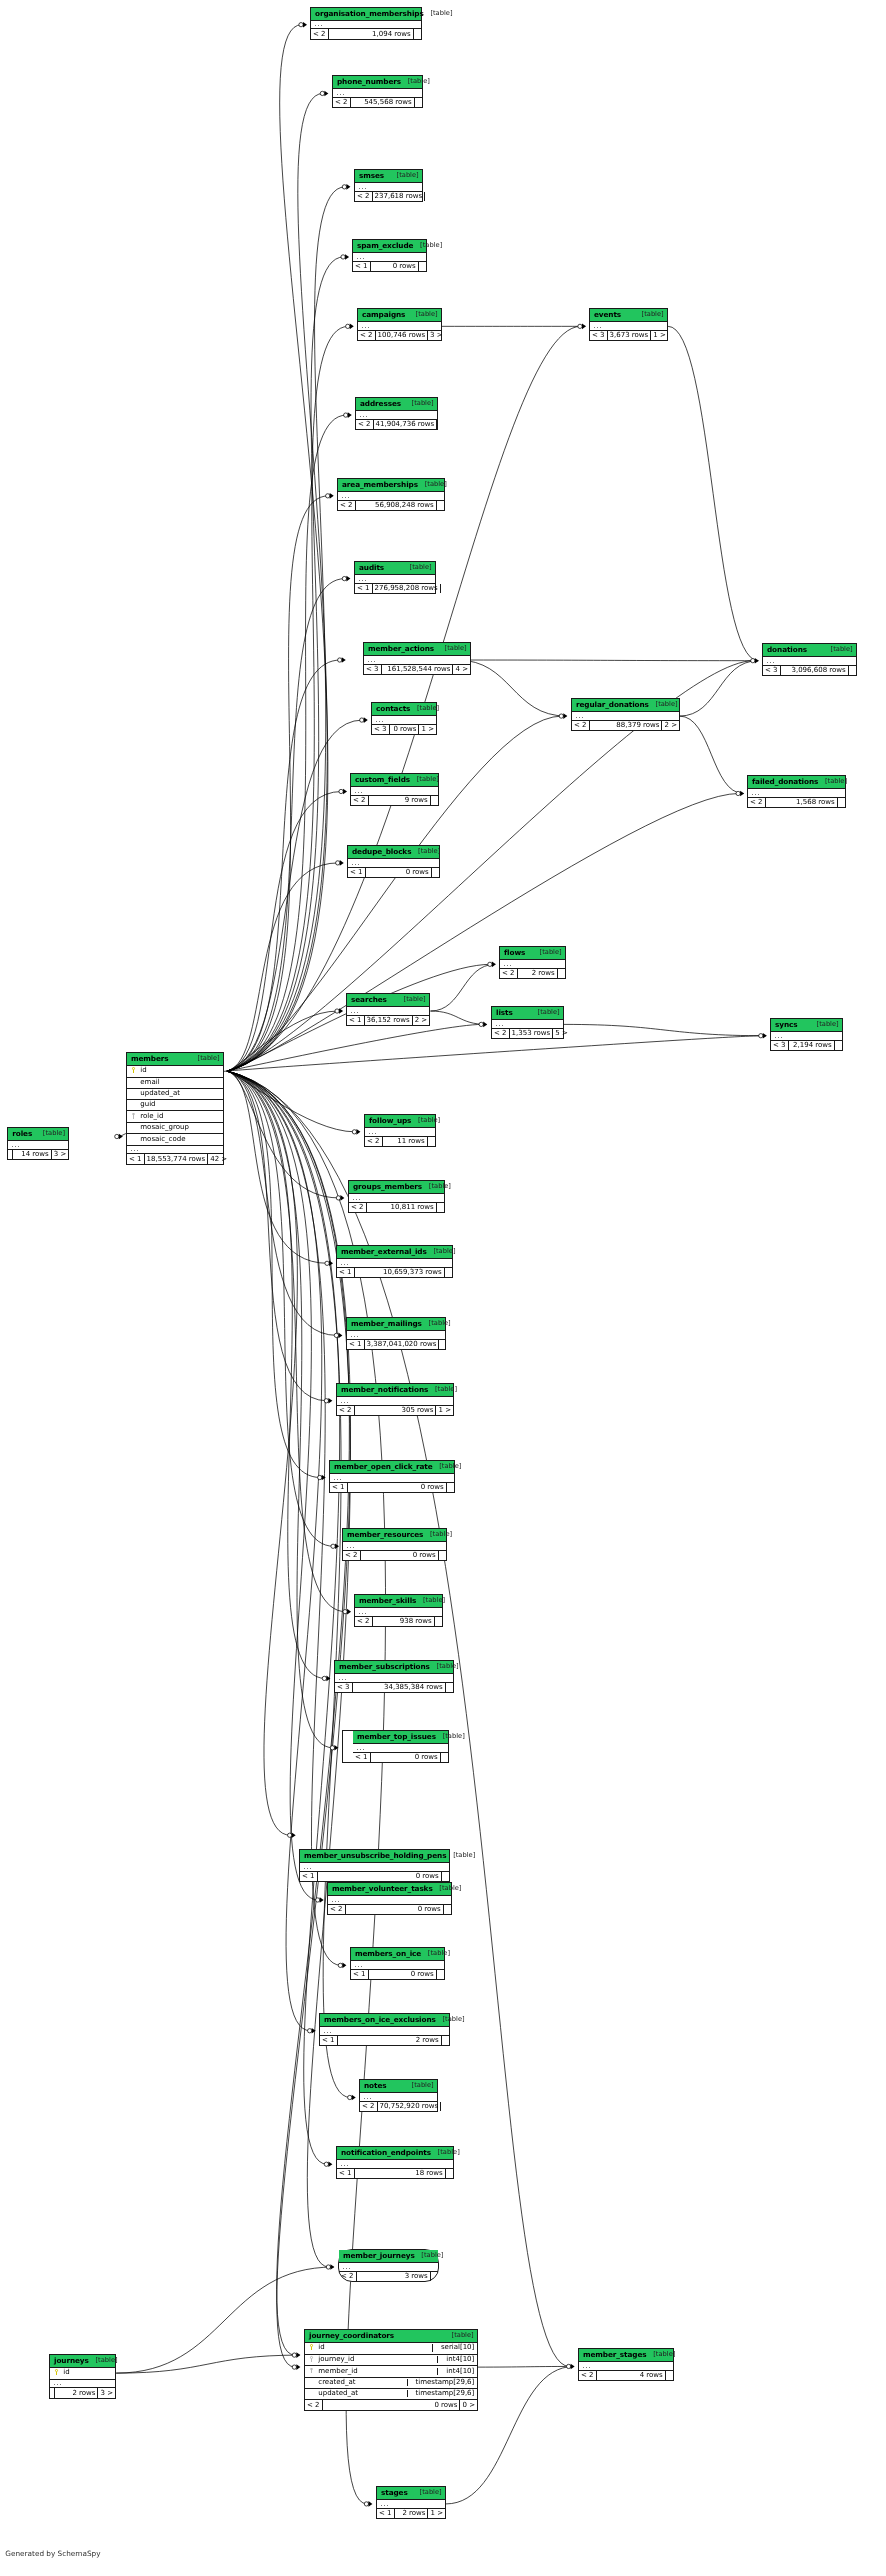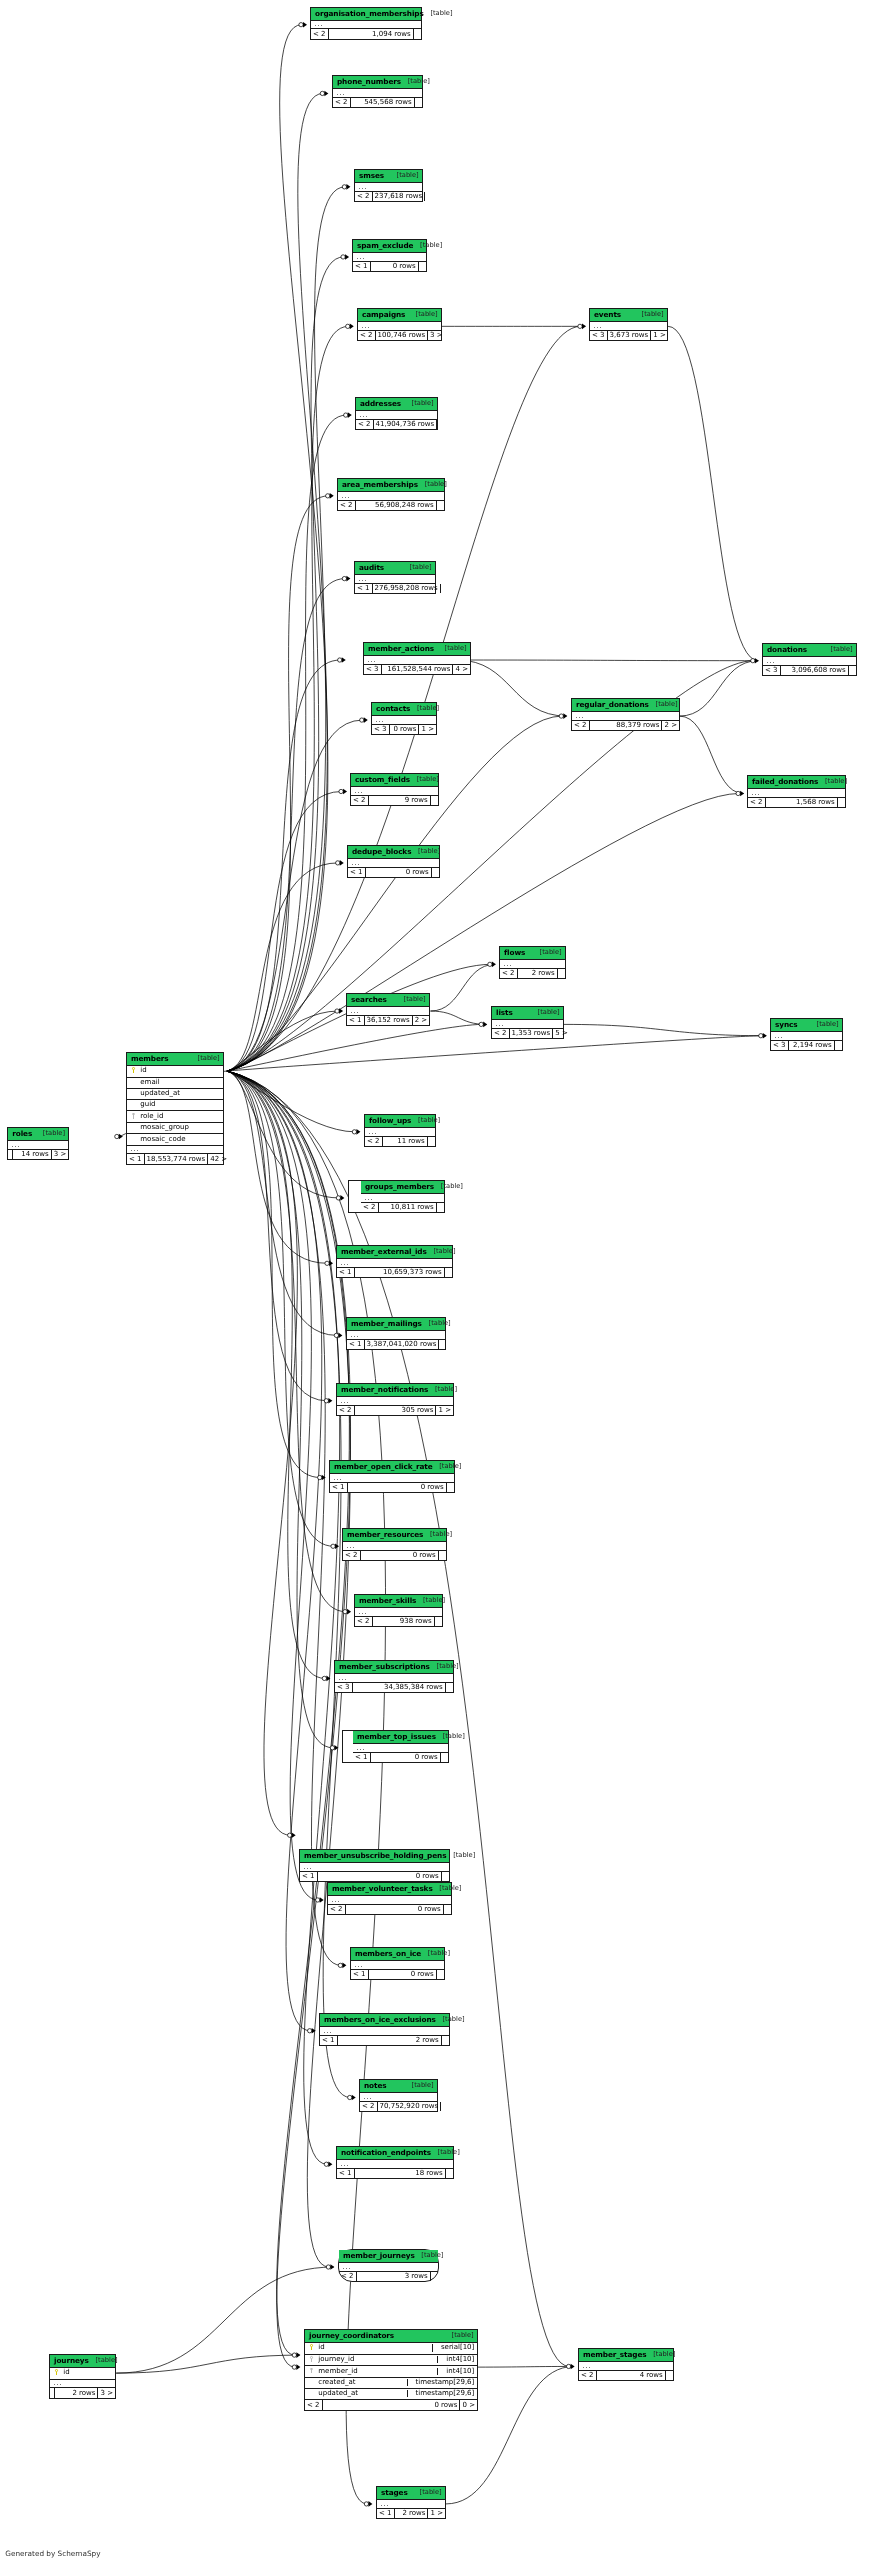--- a/index.html
+++ b/index.html
@@ -622,21 +622,21 @@
           <span class="tbl-name">follow_ups</span>
           <span class="tbl-tag">[table]</span>
         </div>
         <div class="ellipsis-row thickline">...</div>
         <div class="foot">
           <div class="f-left">&lt; 2</div>
           <div class="f-mid">11 rows</div>
           <div class="f-right"></div>
         </div>
       </div>
-      <div class="tbl" style="left: 348px; top: 1180px; width: 97px; padding-left: 12px;">
+      <div class="tbl" style="left: 348px; top: 1180px; width: 97px;">
         <div class="tbl-head">
           <span class="tbl-name">groups_members</span>
           <span class="tbl-tag">[table]</span>
         </div>
         <div class="ellipsis-row thickline">...</div>
         <div class="foot">
           <div class="f-left">&lt; 2</div>
           <div class="f-mid">10,811 rows</div>
           <div class="f-right"></div>
         </div>

